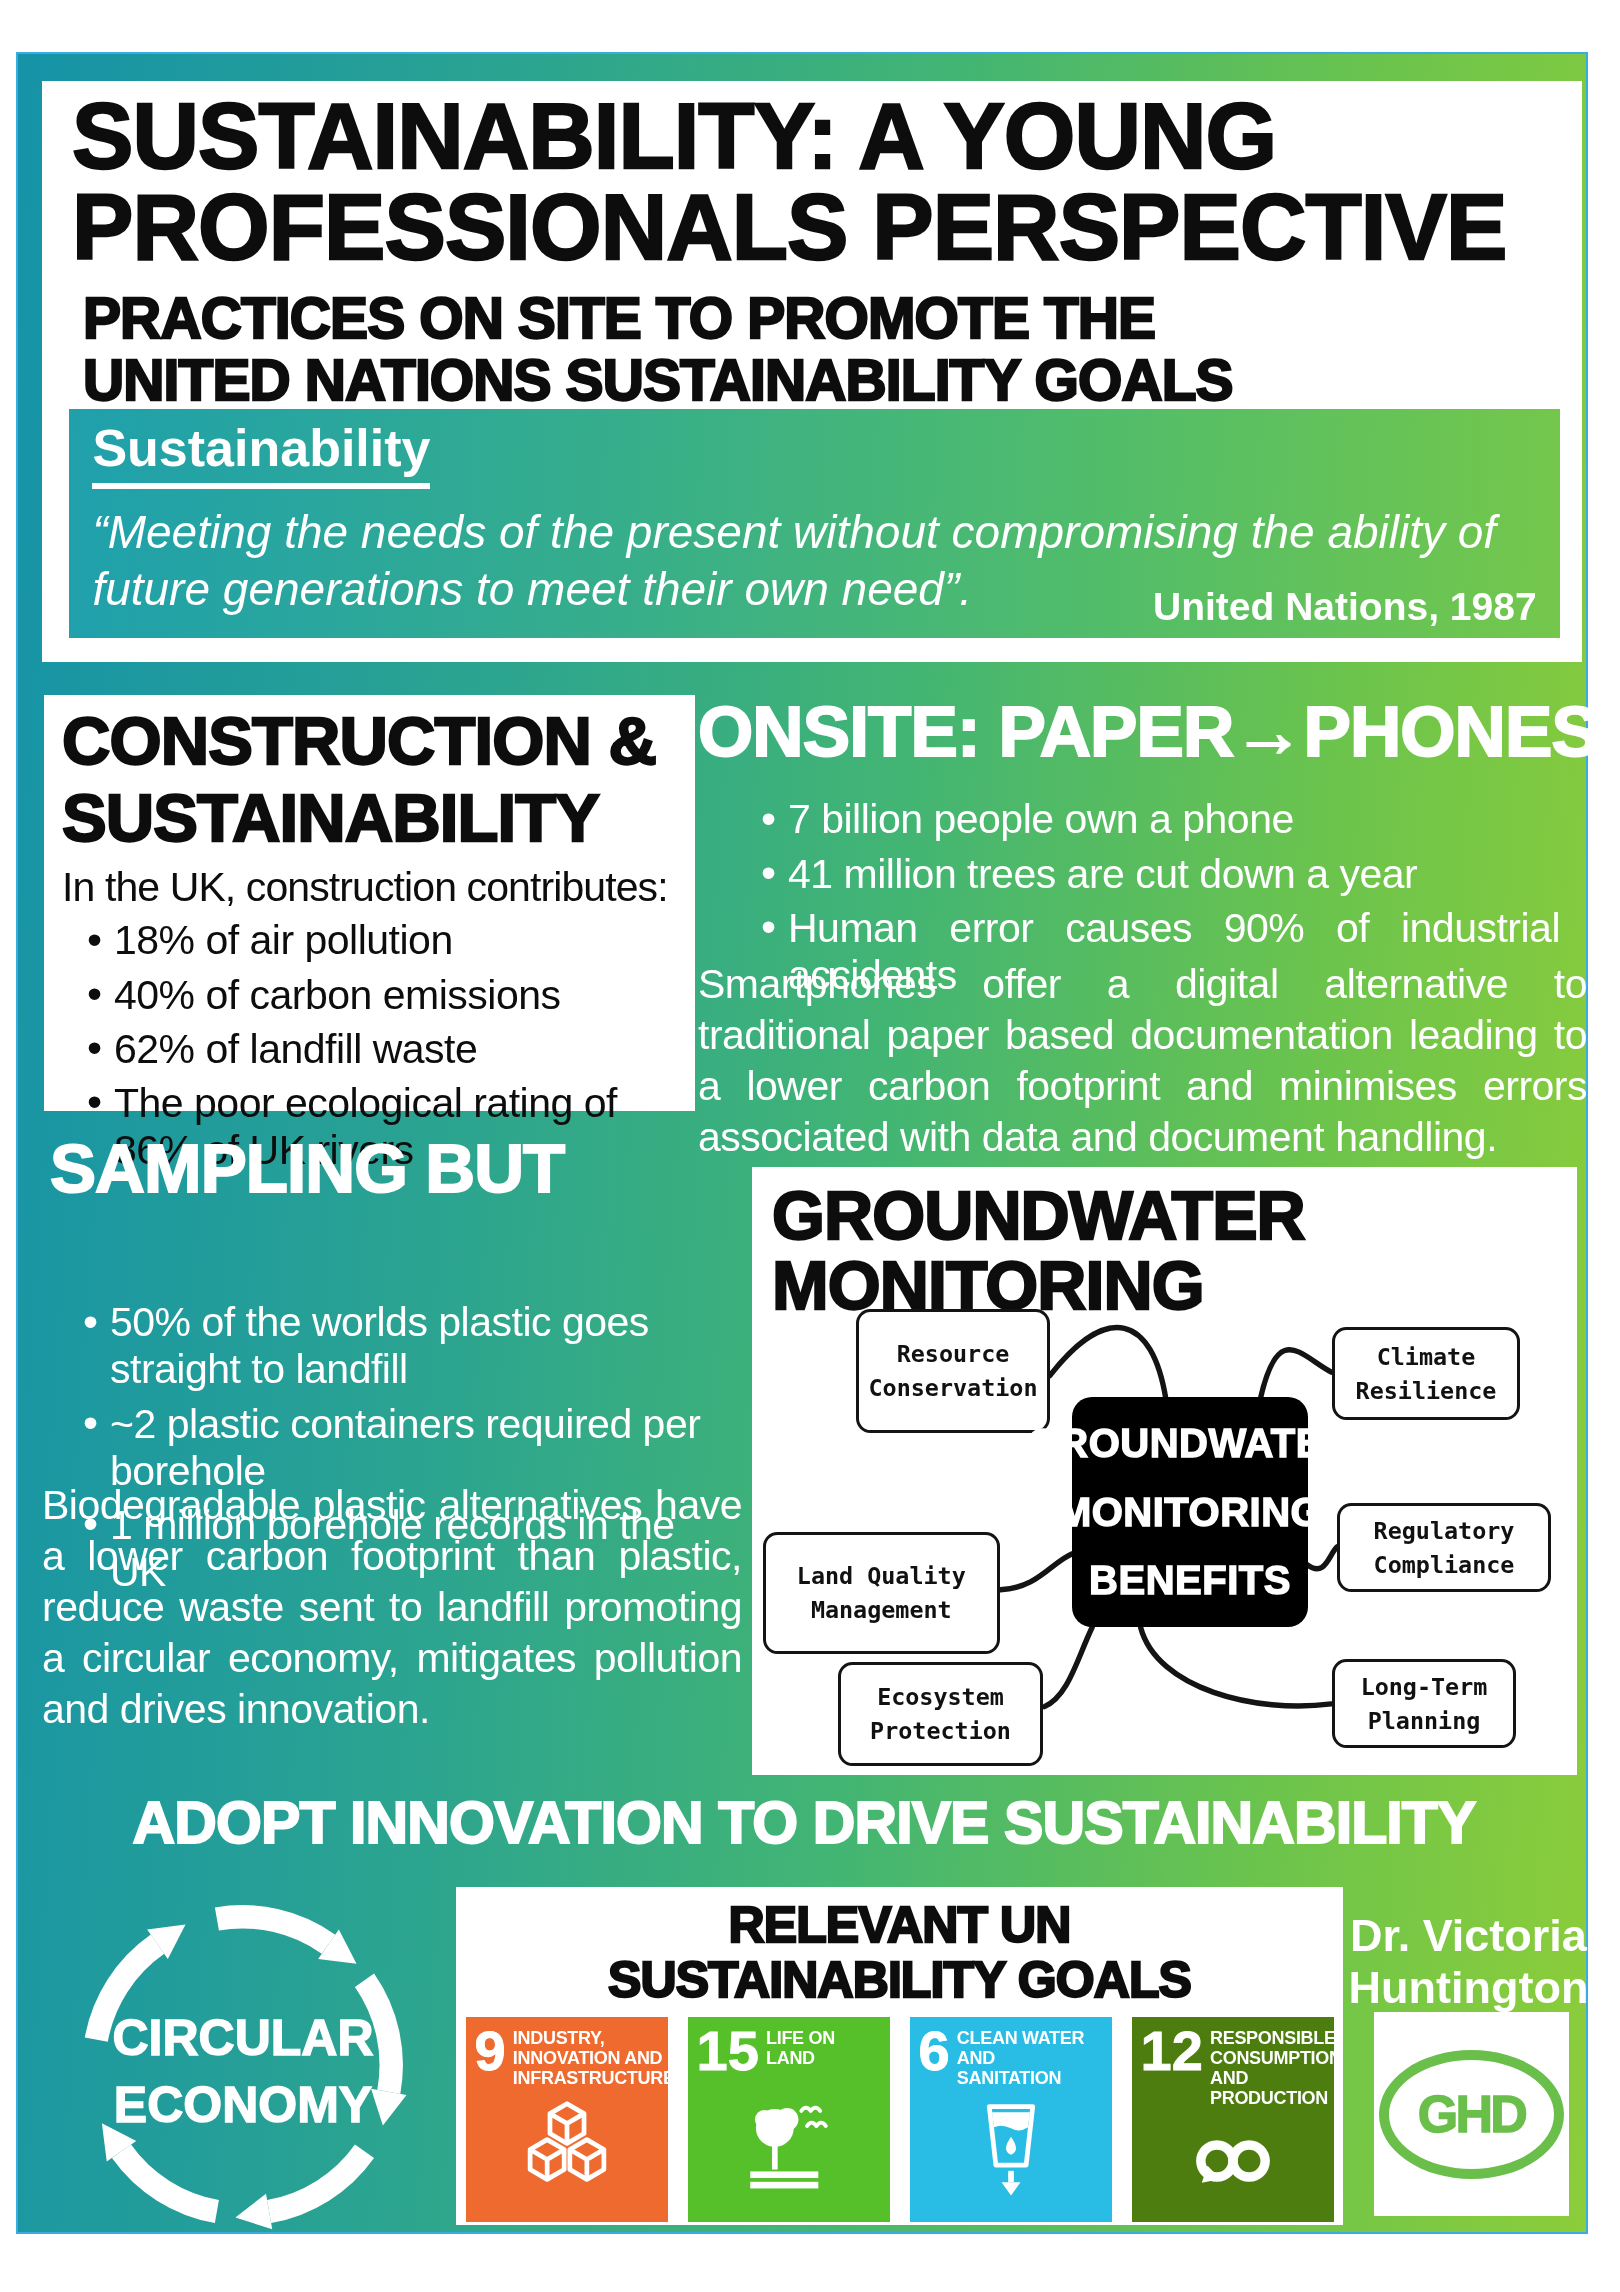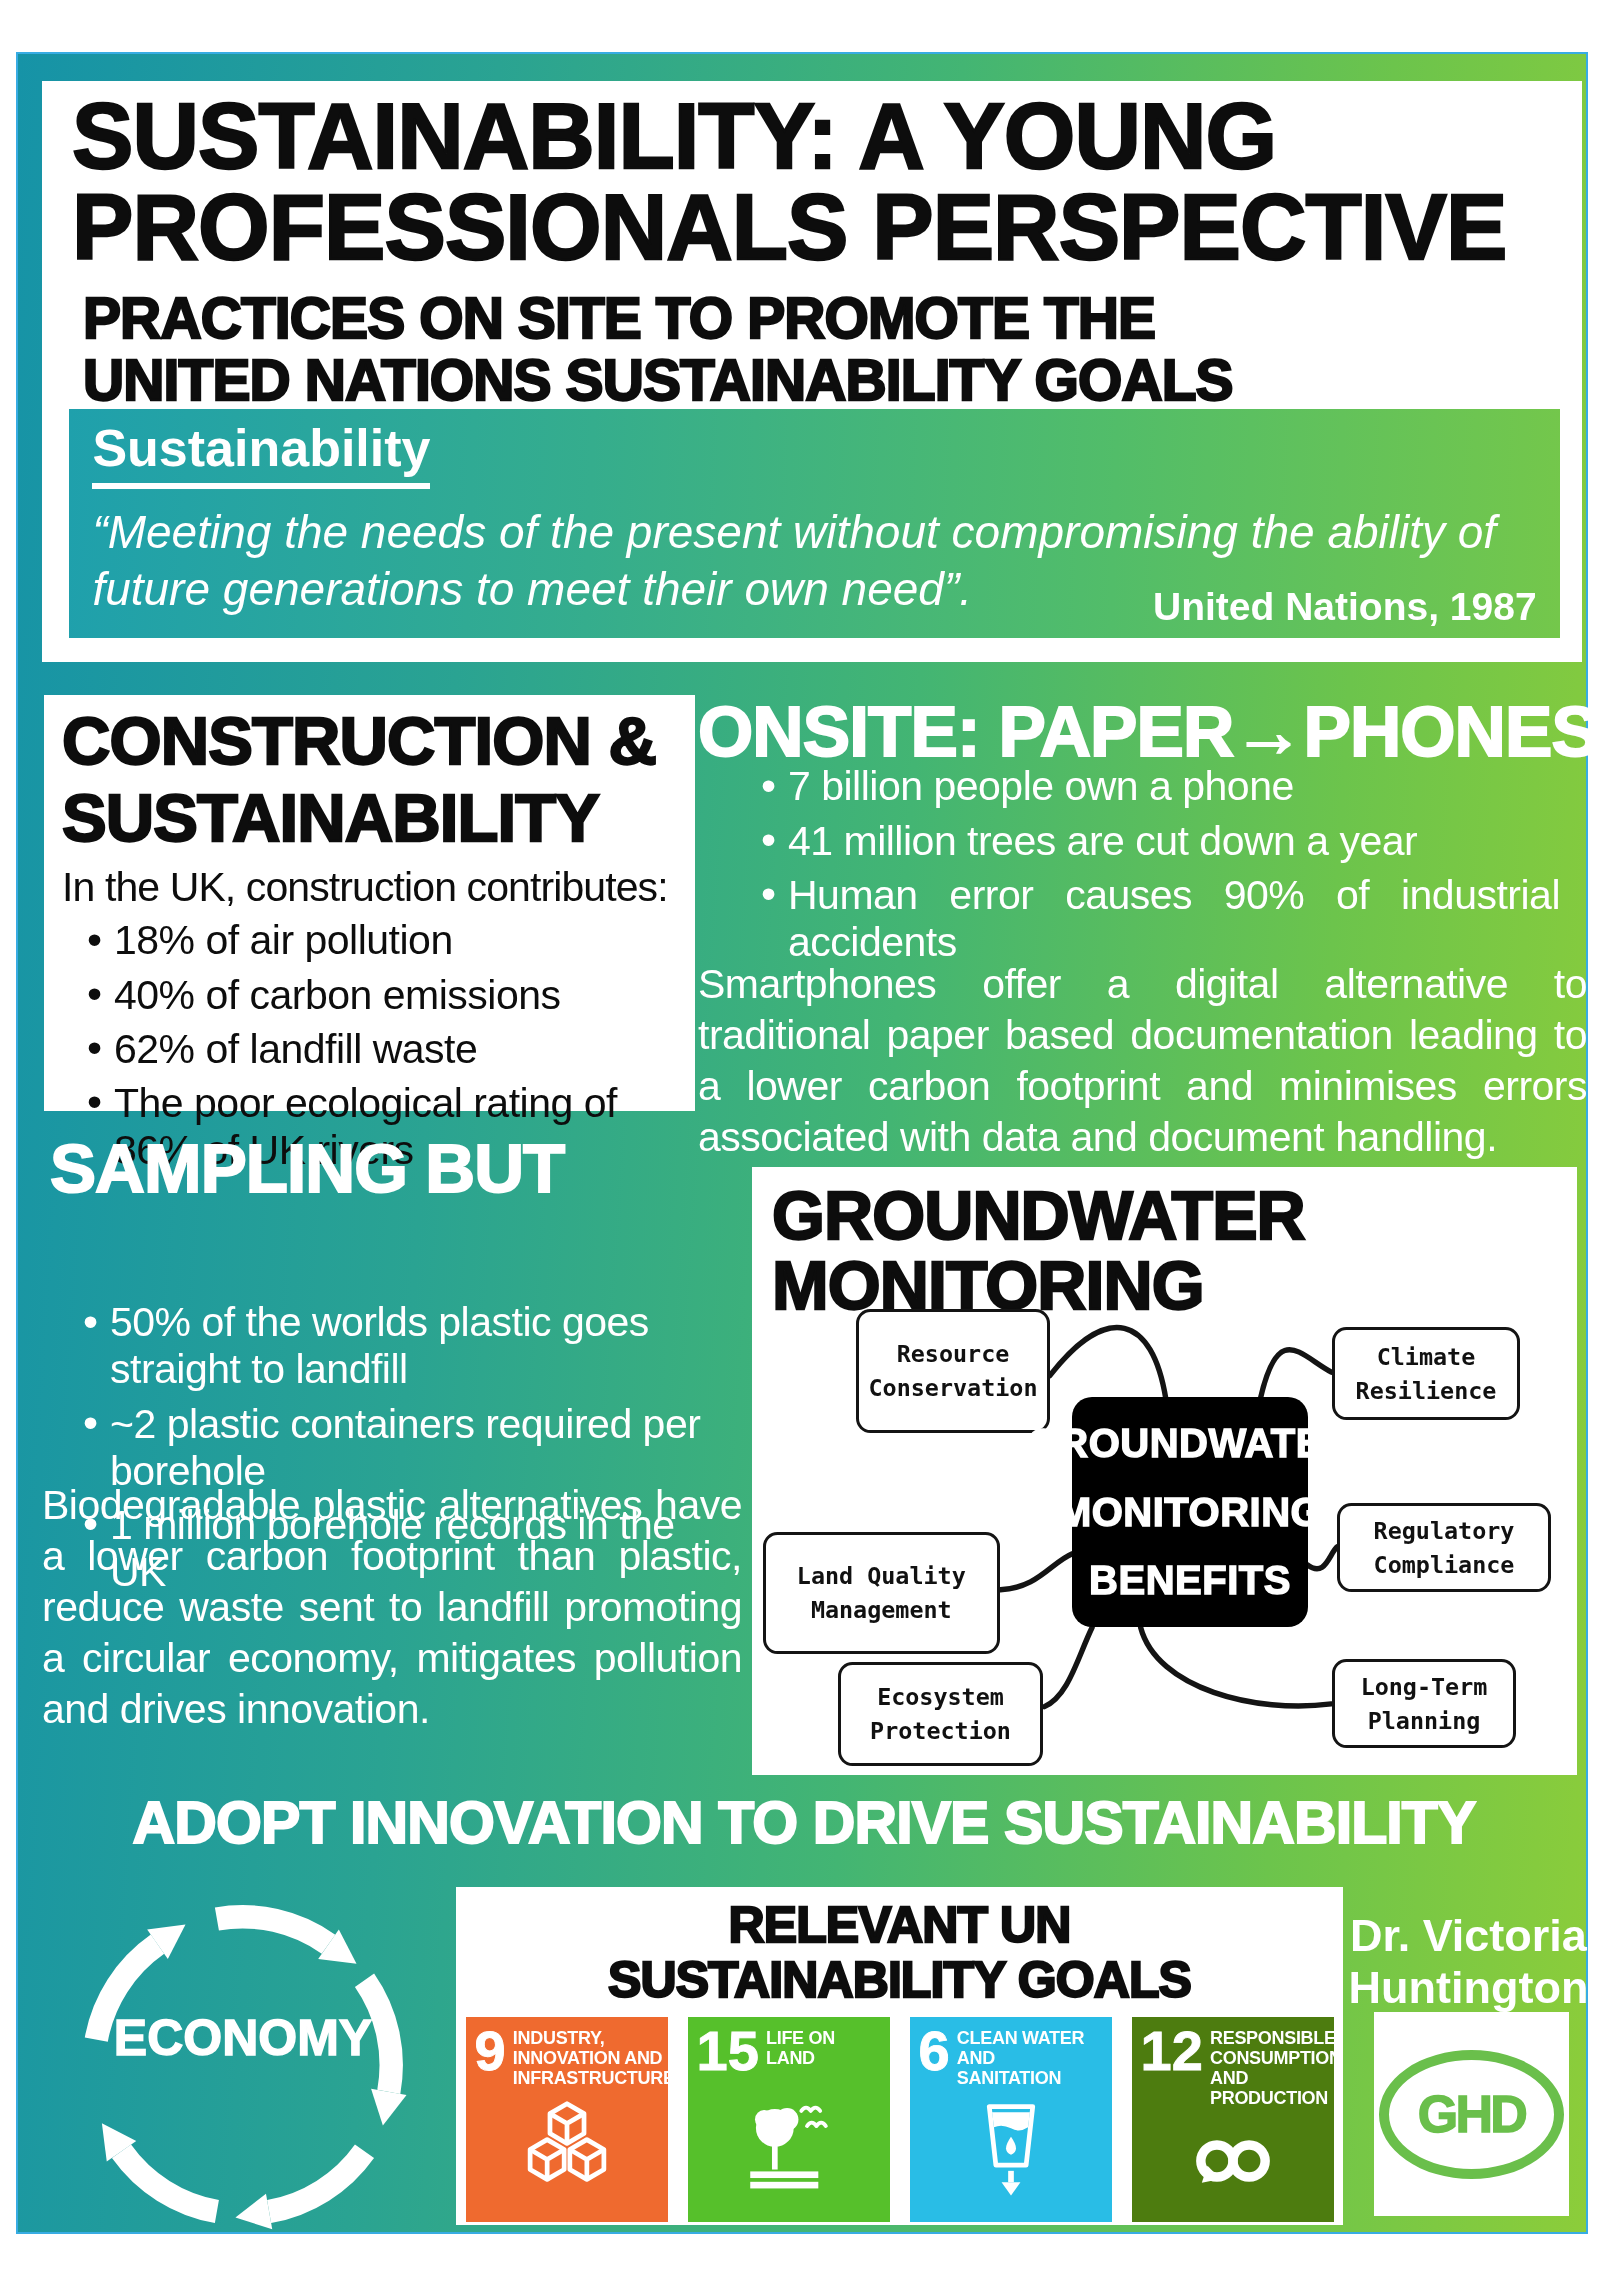--- a/index.html
+++ b/index.html
@@ -33,21 +33,21 @@
   
   .construction-box{left:26px;top:641px;width:651px;height:416px;box-sizing:border-box;padding:7.2px 18px;}
   .construction-h{font-size:67px;line-height:77px;}
   .construction-intro{font-size:41px;line-height:45px;color:#0d0d0d;margin-top:9px;letter-spacing:-0.9px;}
   ul.blist{list-style:none;margin:7.2px 0 0 0;padding:0;}
   ul.blist li{position:relative;padding-left:52px;margin-top:7.2px;font-size:41px;line-height:47px;letter-spacing:-0.5px;}
   ul.blist li::before{content:"•";position:absolute;left:25px;top:-1.8px;font-size:43px;}
   .construction-box ul.blist li{color:#0d0d0d;}
   
   .onsite-h{left:680px;top:641px;font-size:71px;line-height:74px;white-space:nowrap;}
-  .onsite-bullets{left:718px;top:695px;width:824px;color:#fff;}
+  .onsite-bullets{left:718px;top:728px;width:824px;color:#fff;}
   .onsite-bullets li{color:#fff;text-align:justify;}
   .onsite-para{left:680px;top:905px;width:889px;color:#fff;font-size:41px;line-height:51px;
     text-align:justify;letter-spacing:-0.5px;}
   
   .sampling-h{left:32px;top:1075px;font-size:69px;line-height:79px;}
   .sampling-bullets{left:40px;top:1231px;width:680px;}
   .sampling-bullets li{color:#fff;}
   .sampling-para{left:24px;top:1426px;width:700px;color:#fff;font-size:41px;line-height:51px;
     text-align:justify;letter-spacing:-0.5px;}
   
@@ -202,20 +202,21 @@
       <path d="M 345 100 A 165 165 0 0 1 372 224" stroke="#fff" stroke-width="26"></path>
       <polygon points="0,-20 38,0 0,20" fill="#fff" transform="translate(372,224) rotate(100)"></polygon>
       <path d="M 345 290 A 165 165 0 0 1 239 357" stroke="#fff" stroke-width="26"></path>
       <polygon points="0,-20 38,0 0,20" fill="#fff" transform="translate(239,357) rotate(170)"></polygon>
       <path d="M 181 357 A 165 165 0 0 1 75 290" stroke="#fff" stroke-width="26"></path>
       <polygon points="0,-20 38,0 0,20" fill="#fff" transform="translate(75,290) rotate(-125)"></polygon>
       <path d="M 47 166 A 165 165 0 0 1 115 60" stroke="#fff" stroke-width="26"></path>
       <polygon points="0,-20 38,0 0,20" fill="#fff" transform="translate(115,60) rotate(-35)"></polygon>
     </svg>
     <div class="circ-text">
+      <div>CIRCULAR</div>
       <div>ECONOMY</div>
     </div>
   </div>
 
   <div class="abs whitebox un-panel">
     <div class="un-h heavy blk">
       <div>RELEVANT UN</div>
       <div>SUSTAINABILITY GOALS</div>
     </div>
     <div class="tiles">

